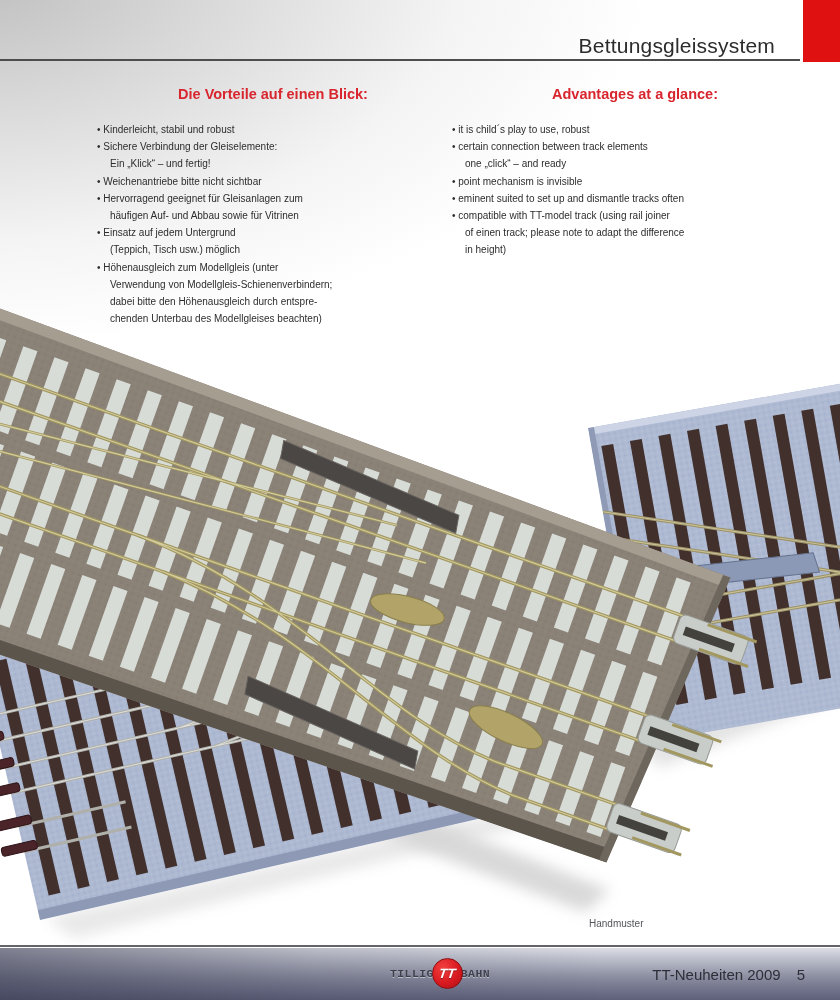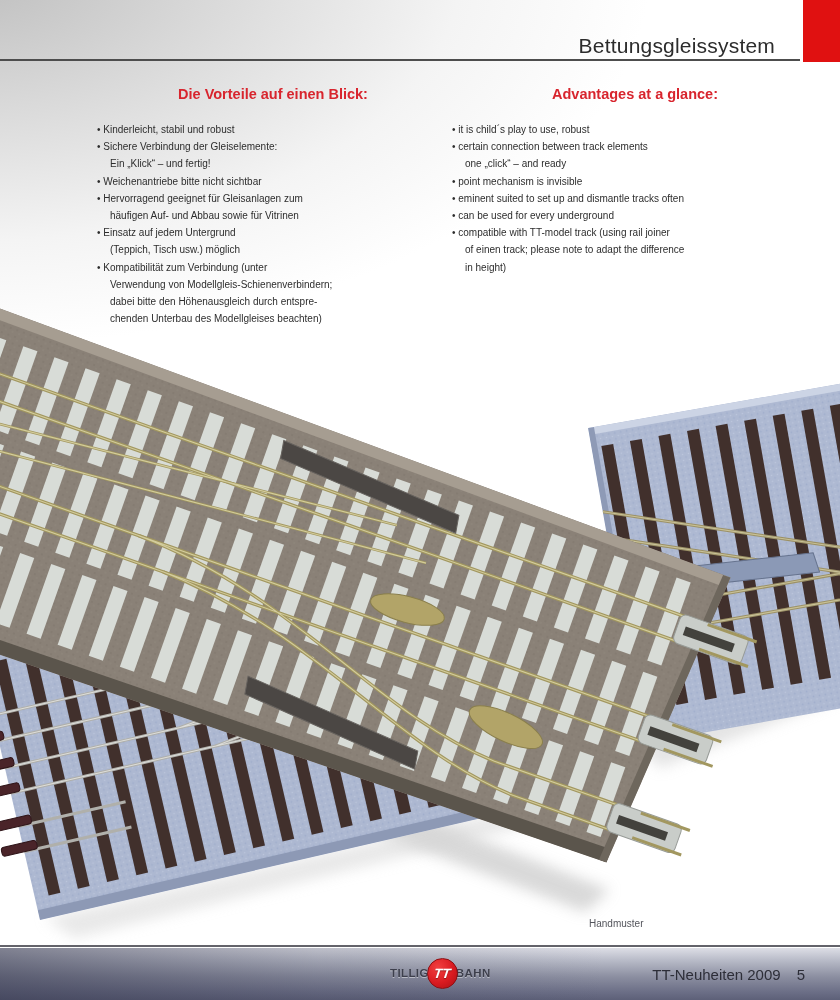--- a/index.html
+++ b/index.html
@@ -25,21 +25,21 @@
   #photo{position:absolute;left:0;top:300px;z-index:1;}
   #caption{position:absolute;left:589px;top:918px;z-index:2;font-size:10px;color:#54555c;}
   
   #foot-line{position:absolute;left:0;top:945px;width:840px;height:2px;background:#63636a;z-index:3;}
   #foot-bar{position:absolute;left:0;top:948px;width:840px;height:52px;z-index:3;
     background:
       linear-gradient(90deg, rgba(52,54,76,.55) 0%, rgba(52,54,76,.18) 38%, rgba(255,255,255,0) 72%),
       linear-gradient(180deg,#dddee6 0%,#b6b9c6 25%,#8c8fa1 55%,#6b6e86 85%,#5d6078 100%);}
   #brand{position:absolute;left:390px;top:8px;display:flex;align-items:center;height:34px;}
   .brand-txt{font-size:11.5px;font-weight:bold;letter-spacing:.4px;color:#3d3f4c;
-     text-shadow:0 1px 0 rgba(255,255,255,.45);}
+     text-shadow:0 1px 0 rgba(255,255,255,.45);font-family:Liberation Mono, monospace;}
   #brand-circle{width:29px;height:29px;border-radius:50%;margin:0 -2px;position:relative;z-index:1;
      background:radial-gradient(circle at 35% 30%, #f24040 0%, #d91a20 55%, #a90f14 100%);
      border:1px solid #8d1014;display:flex;align-items:center;justify-content:center;}
   #brand-tt{color:#ffffff;font-weight:bold;font-style:italic;font-size:13.5px;transform:skewX(-8deg);
      text-shadow:0 1px 1px rgba(0,0,0,.35);}
   #foot-page{position:absolute;right:35px;top:18px;font-size:15px;color:#2d2e38;}
   #foot-num{display:inline-block;margin-left:16px;}
 </style>
 </head>
 <body>
@@ -55,35 +55,34 @@
     <div class="col-heading">Die Vorteile auf einen Blick:</div>
     <div>
         <div class="bl bullet">Kinderleicht, stabil und robust</div>
         <div class="bl bullet">Sichere Verbindung der Gleiselemente:</div>
         <div class="bl cont">Ein „Klick“ – und fertig!</div>
         <div class="bl bullet">Weichenantriebe bitte nicht sichtbar</div>
         <div class="bl bullet">Hervorragend geeignet für Gleisanlagen zum</div>
         <div class="bl cont">häufigen Auf- und Abbau sowie für Vitrinen</div>
         <div class="bl bullet">Einsatz auf jedem Untergrund</div>
         <div class="bl cont">(Teppich, Tisch usw.) möglich</div>
-        <div class="bl bullet">Kompatibilität zum Verbindung (unter</div>
+        <div class="bl bullet">Höhenausgleich zum Modellgleis (unter</div>
         <div class="bl cont">Verwendung von Modellgleis-Schienenverbindern;</div>
         <div class="bl cont">dabei bitte den Höhenausgleich durch entspre-</div>
         <div class="bl cont">chenden Unterbau des Modellgleises beachten)</div>
       </div>
   </div>
   <div id="col-en" class="col">
     <div class="col-heading">Advantages at a glance:</div>
     <div>
         <div class="bl bullet">it is child´s play to use, robust</div>
         <div class="bl bullet">certain connection between track elements</div>
         <div class="bl cont">one „click“ – and ready</div>
         <div class="bl bullet">point mechanism is invisible</div>
         <div class="bl bullet">eminent suited to set up and dismantle tracks often</div>
-        <div class="bl bullet">can be used for every underground</div>
         <div class="bl bullet">compatible with TT-model track (using rail joiner</div>
         <div class="bl cont">of einen track; please note to adapt the difference</div>
         <div class="bl cont">in height)</div>
       </div>
   </div>
 
   <svg id="photo" width="840" height="648" viewBox="0 300 840 648">
     <defs>
       <filter id="soft" x="-30%" y="-30%" width="160%" height="160%">
           <feGaussianBlur stdDeviation="7"></feGaussianBlur>

